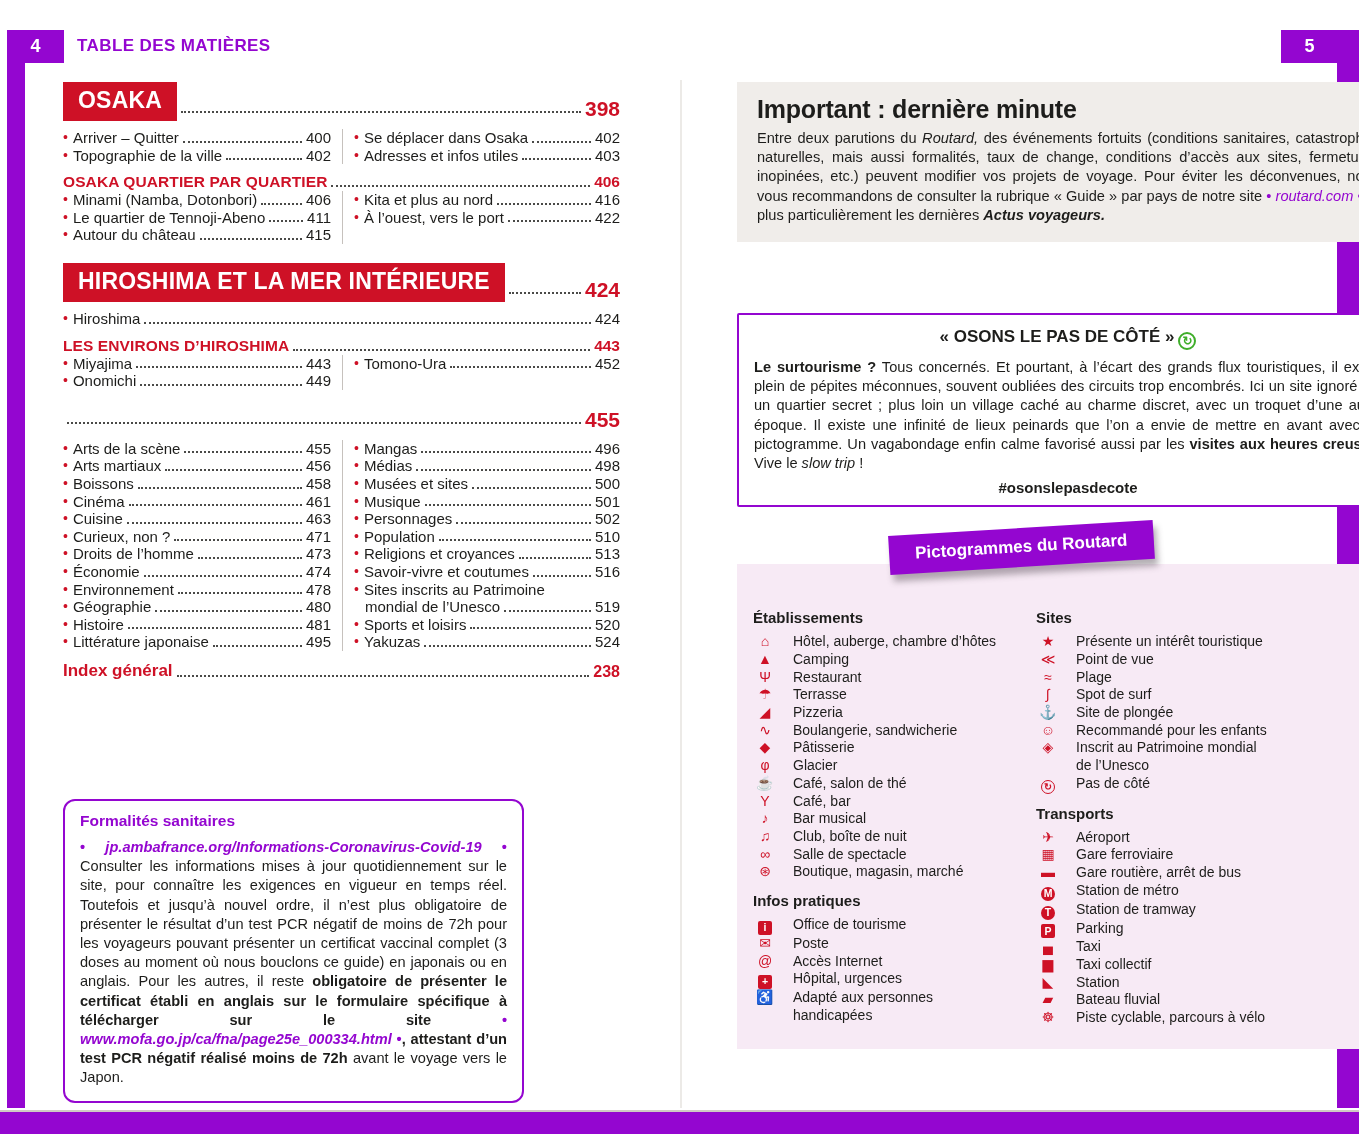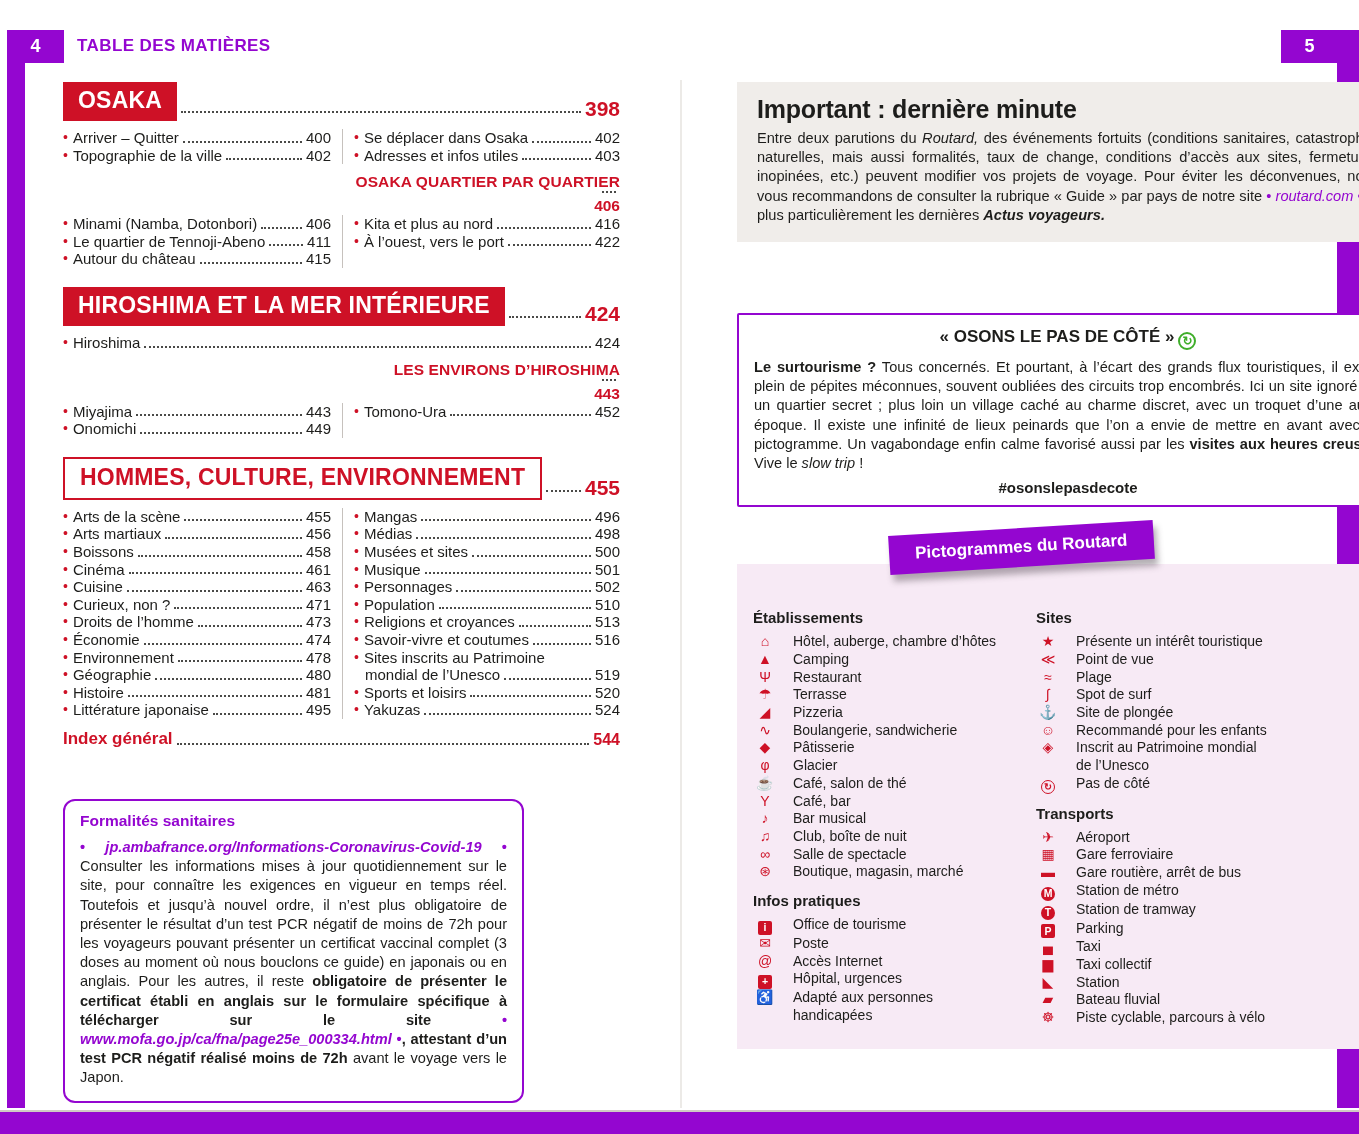--- a/index.html
+++ b/index.html
@@ -47,21 +47,21 @@
   .toc-cols { display:flex; }
   .toc-col { width:268px; }
   .toc-col + .toc-col { width:auto; flex:1; margin-left:11px; padding-left:11px; border-left:1px solid #c6c1bd; }
   .toc-item { display:flex; align-items:flex-end; font-size:15px; line-height:17.6px; }
   .toc-item .bullet { color:#ce1126; margin-right:5px; font-size:14px; }
   .toc-item .pg { font-size:15px; }
   .toc-item.wrap2 { display:block; }
   .toc-item.wrap2 .line1 { display:flex; }
   .toc-item.wrap2 .line2 { display:flex; align-items:flex-end; padding-left:11px; }
 
-  .toc-subhead { display:flex; align-items:flex-end; margin-top:9px; font-weight:bold;flex-direction:column; }
+  .toc-subhead { display:flex; margin-top:9px; font-weight:bold; }
   .toc-subhead .lbl { color:#ce1126; font-size:15.5px; letter-spacing:.1px; }
   .toc-subhead .pg { color:#ce1126; font-size:15.5px; }
 
   .toc-index { display:flex; align-items:flex-end; margin-top:10px; font-weight:bold; }
   .toc-index .lbl { color:#ce1126; font-size:17px; }
   .toc-index .pg { color:#ce1126; font-size:16px; }
 
   .sanitary-box {
     position:absolute; left:0; top:767px; width:461px;
     border:2px solid #9406d0; border-radius:12px;
@@ -258,21 +258,20 @@
               <div class="toc-item">
                 <span class="bullet">•</span>
                 <span class="lbl">Tomono-Ura</span>
                 <span class="dots"></span>
                 <span class="pg">452</span>
               </div>
             </div>
           </div>
         </div>
         <div class="toc-banner">
-          <div class="banner-box outline">HOMMES, CULTURE, ENVIRONNEMENT</div>
           <span class="dots"></span>
           <span class="banner-page">455</span>
         </div>
         <div class="toc-group">
           <div class="toc-cols">
             <div class="toc-col">
               <div class="toc-item">
                 <span class="bullet">•</span>
                 <span class="lbl">Arts de la scène</span>
                 <span class="dots"></span>
@@ -416,21 +415,21 @@
                 <span class="lbl">Yakuzas</span>
                 <span class="dots"></span>
                 <span class="pg">524</span>
               </div>
             </div>
           </div>
         </div>
         <div class="toc-index">
           <span class="lbl">Index général</span>
           <span class="dots"></span>
-          <span class="pg">544</span>
+          <span class="pg">238</span>
         </div>
       </div>
 
     <div class="sanitary-box">
       <div class="sanitary-title">Formalités sanitaires</div>
       <p class="rich" id="sanitary-body"><span class="b purple">•  </span><span class="b i purple">jp.ambafrance.org/Informations-Coronavirus-Covid-19</span><span class="b purple"> • </span><span>Consulter les informations mises à jour quotidiennement sur le site, pour connaître les exigences en vigueur en temps réel. Toutefois et jusqu’à nouvel ordre, il n’est plus obligatoire de présenter le résultat d’un test PCR négatif de moins de 72h pour les voyageurs pouvant présenter un certificat vaccinal complet (3 doses au moment où nous bouclons ce guide) en japonais ou en anglais. Pour les autres, il reste </span><span class="b ">obligatoire de présenter le certificat établi en anglais sur le formulaire spécifique à télécharger sur le site</span><span class="b purple"> • </span><span class="b i purple">www.mofa.go.jp/ca/fna/page25e_000334.html</span><span class="b purple"> •</span><span class="b ">, </span><span class="b ">attestant d’un test PCR négatif réalisé moins de 72h</span><span> avant le voyage vers le Japon.</span></p>
     </div>
   </div>
 
   <div class="page-right">

